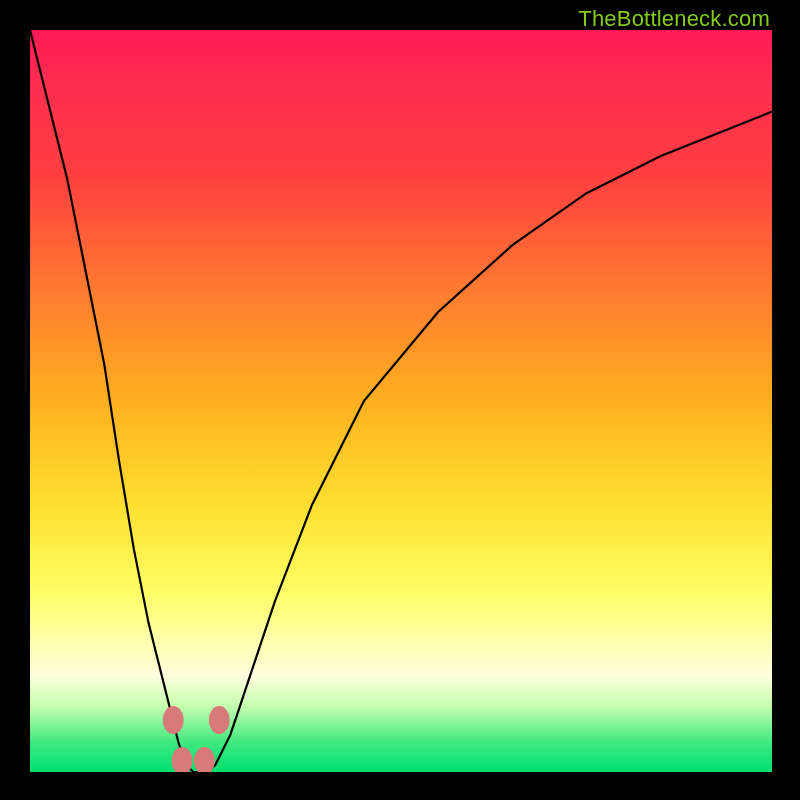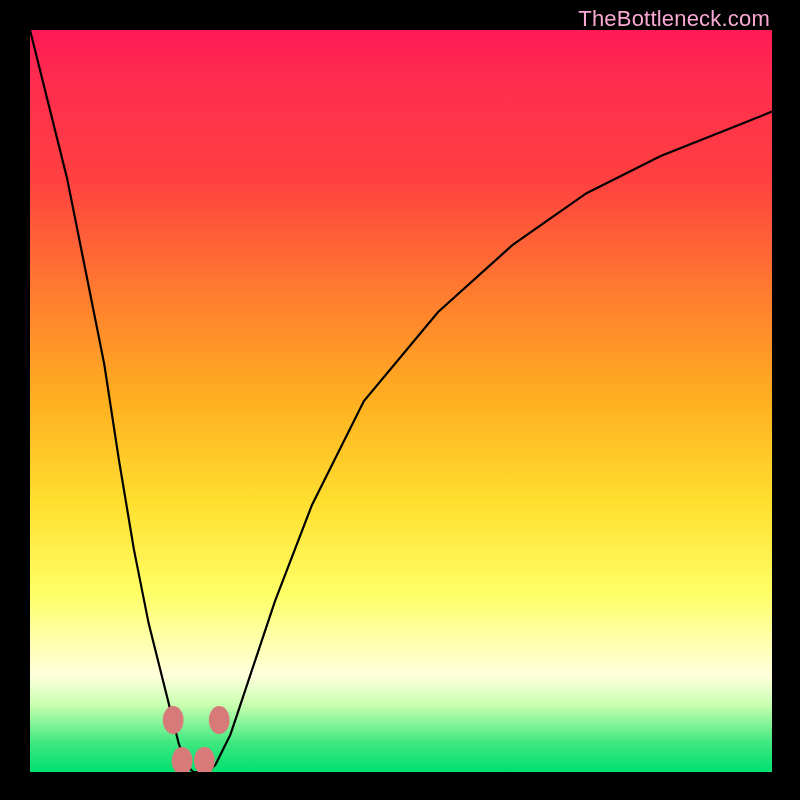--- a/index.html
+++ b/index.html
@@ -37,21 +37,21 @@
       #40e880 96%,
       #00e070 100%
     );
   }
   .watermark {
     position: absolute;
     top: 6px;
     left: 0;
     right: 30px;
     text-align: right;
-    color: #f9a8d4;
+    color: #84cc16;
     font-size: 22px;
     font-weight: 400;
     letter-spacing: 0.2px;
     z-index: 5;
   }
   svg.curve {
     position: absolute;
     inset: 0;
     width: 100%;
     height: 100%;

